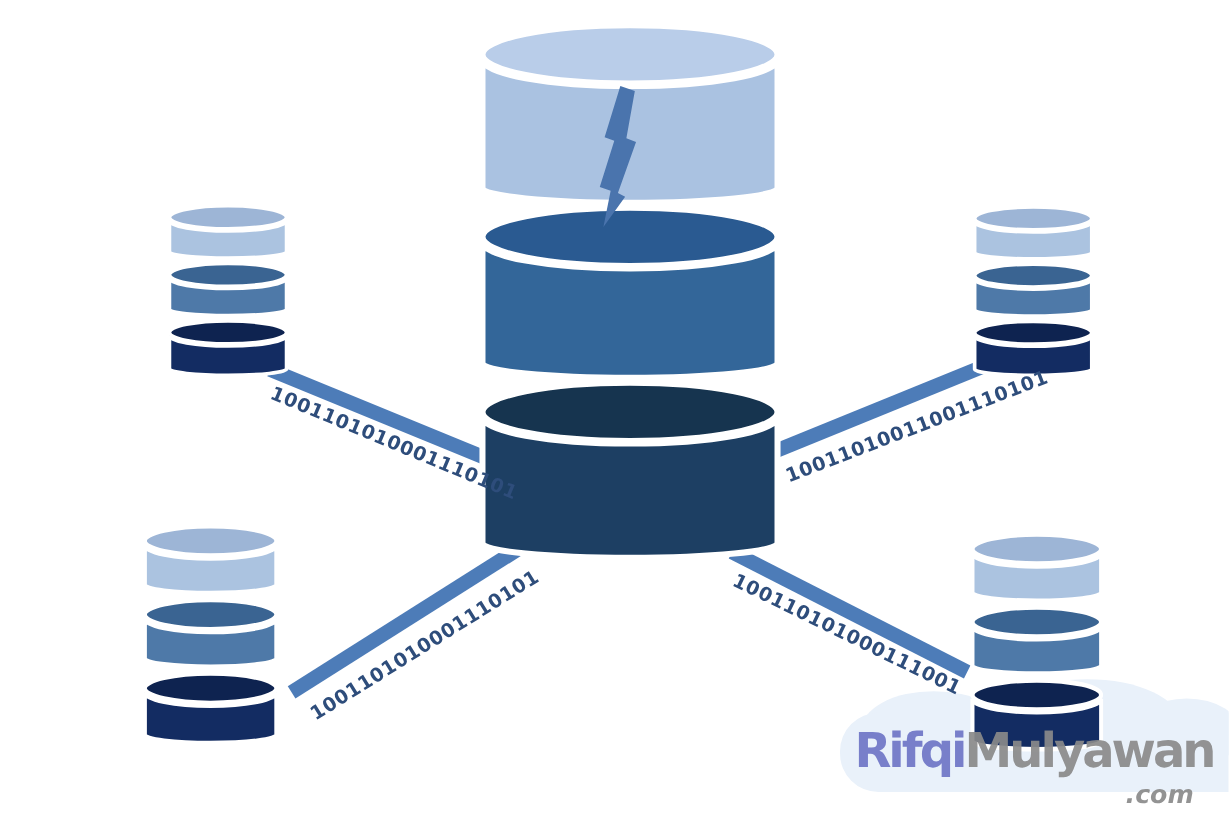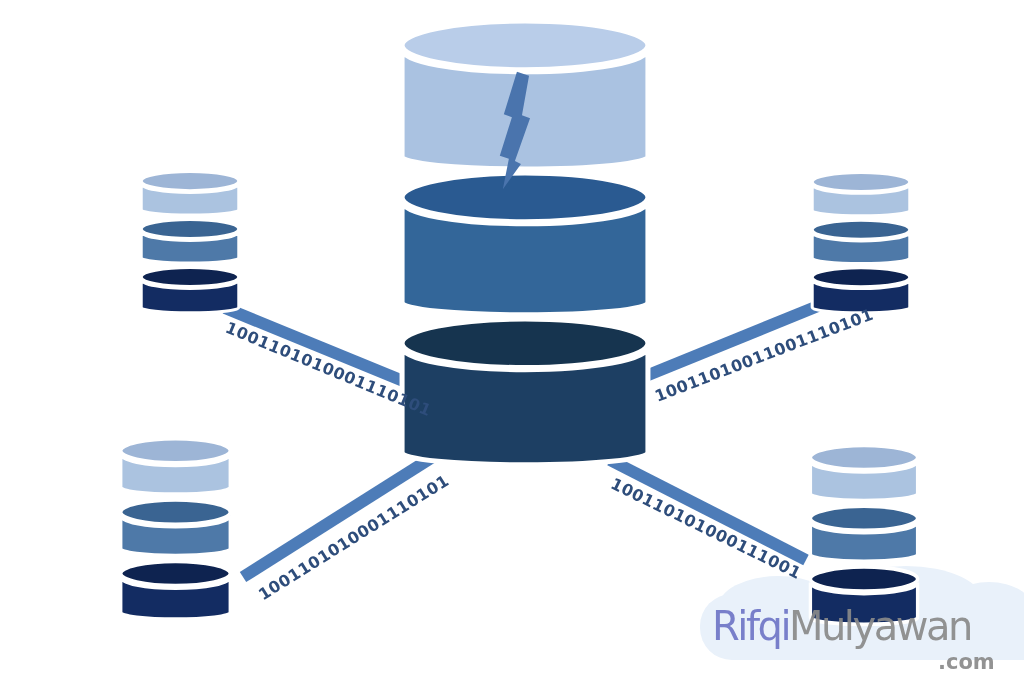--- a/index.html
+++ b/index.html
@@ -36,24 +36,24 @@
 
   .link-line{stroke:var(--link);stroke-width:12;fill:none;}
 
   
   .cloud-part{position:absolute;background:var(--watermark_cloud);}
   .cloud-main{left:700px;top:594px;width:324px;height:66px;border-radius:32px 0 0 32px;}
   .cloud-b1{left:718px;top:576px;width:120px;height:64px;border-radius:50%;}
   .cloud-b2{left:828px;top:566px;width:156px;height:74px;border-radius:50%;}
   .cloud-b3{left:944px;top:582px;width:90px;height:58px;border-radius:50%;}
 
-  .wm-text{left:712px;top:606px;font-size:40px;font-weight:normal;letter-spacing:-2.5px;line-height:1;}
+  .wm-text{left:712px;top:606px;font-size:40px;font-weight:bold;letter-spacing:-2.5px;line-height:1;}
   .wm-primary{color:var(--watermark_primary);}
   .wm-secondary{color:var(--watermark_secondary);}
-  .wm-com{left:938px;top:650px;font-size:21px;font-weight:bold;color:var(--watermark_secondary);letter-spacing:0;}
+  .wm-com{left:938px;top:650px;font-size:21px;font-weight:bold;color:var(--watermark_secondary);letter-spacing:0;font-style:italic;}
 
   .defs-holder{position:absolute;width:0;height:0;overflow:hidden;}
 </style>
 </head>
 <body>
 
 <div class="canvas">
 
   <svg class="defs-holder" aria-hidden="true">
     <defs>

